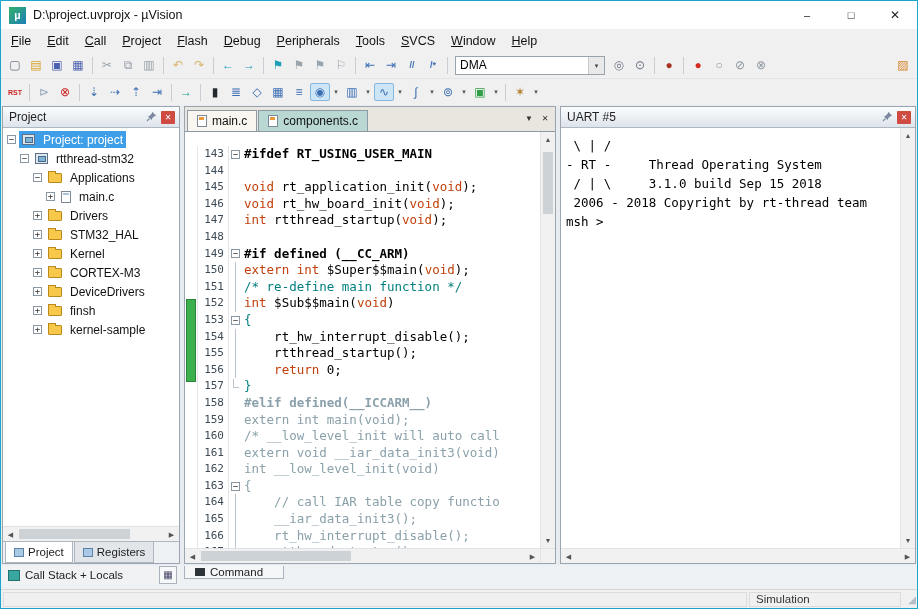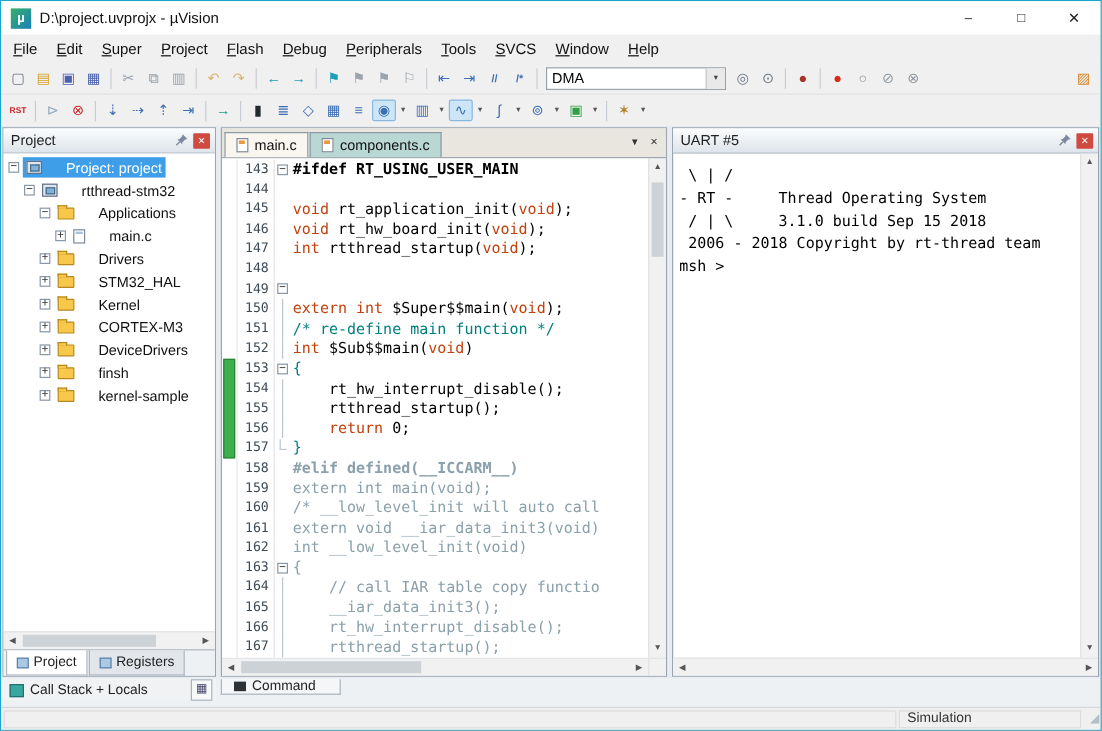--- a/index.html
+++ b/index.html
@@ -31,21 +31,21 @@
   .split{width:4px;flex:none;background:#e8ebef}
   
   .proj{width:178px;flex:none;display:flex;flex-direction:column;background:#fff;border:1px solid #9aa5b0;min-height:0}
   .phead{height:21px;flex:none;display:flex;align-items:center;padding:0 4px 0 6px;background:linear-gradient(#fbfcfd,#dde4eb);border-bottom:1px solid #aeb7c0;font-size:12px;color:#222}
   .phead .ptitle{flex:1}
   .pin{width:14px;text-align:center;line-height:10px}
   .pclose{width:14px;height:13px;background:#cf4a40;color:#fff;font-size:8px;line-height:13px;text-align:center;margin-left:3px;border-radius:1px;flex:none}
   .tree{flex:1;overflow:hidden;padding-top:2px;background:#fff}
   .trow{height:19px;display:flex;align-items:center;font-size:12px;color:#111;white-space:nowrap}
   .tog{width:9px;height:9px;flex:none;border:1px solid #8a97a5;background:#fff;color:#333;font-size:9px;line-height:7px;text-align:center;margin-right:3px;font-family:"DejaVu Sans Mono",monospace}
-  .rowbody{display:flex;align-items:center;height:17px;padding:0 3px;gap:20px}
+  .rowbody{display:flex;align-items:center;height:17px;padding:0 3px;gap:8px}
   .rowbody.sel{background:#3f9ee8;color:#fff}
   .ic-folder{width:14px;height:10px;background:#f8c84a;border:1px solid #b8891c;border-radius:1px;position:relative;flex:none}
   .ic-folder::before{content:"";position:absolute;top:-3px;left:-1px;width:6px;height:2px;background:#f8c84a;border:1px solid #b8891c;border-bottom:none}
   .ic-file{width:10px;height:12px;background:#fff;border:1px solid #7d8996;flex:none;position:relative}
   .ic-file::after{content:"";position:absolute;top:1px;left:1px;width:6px;height:2px;background:#a9c3da}
   .ic-target,.ic-root{width:13px;height:11px;background:#dfe6ec;border:1px solid #5f718a;flex:none;position:relative}
   .ic-target::after,.ic-root::after{content:"";position:absolute;top:2px;left:2px;width:6px;height:4px;background:#7fb3d8;border:1px solid #4a6a8a}
   .ic-root::before{content:"";position:absolute;top:2px;right:1px;width:3px;height:3px;background:#d04533}
   
   .hsb{height:15px;flex:none;display:flex;background:#f1f1f1;border-top:1px solid #dfe3e7}
@@ -64,21 +64,21 @@
   
   .editor{width:372px;flex:none;display:flex;flex-direction:column;border:1px solid #9aa5b0;background:#fff;min-height:0}
   .etabbar{height:25px;flex:none;background:#e9e6df;display:flex;align-items:flex-end;padding:0 2px;border-bottom:1px solid #8d99a5}
   .etabs{display:flex;align-items:flex-end;flex:1;gap:1px;height:100%}
   .etab{height:21px;display:flex;align-items:center;gap:5px;padding:0 9px;border:1px solid #8d99a5;border-bottom:none;background:#f8f6ef;font-size:12px;color:#111}
   .etab.active{background:#b9d8d3}
   .page-ico{width:10px;height:12px;background:#fff;border:1px solid #7d8996;position:relative;flex:none}
   .page-ico::after{content:"";position:absolute;top:1px;left:1px;width:5px;height:3px;background:#e89a3c}
   .tbarbtn{width:16px;height:18px;font-size:8px;line-height:18px;text-align:center;color:#333;align-self:center;flex:none}
   .edbody{flex:1;display:flex;min-height:0}
-  .lines{flex:1;position:relative;overflow:hidden;font-family:"DejaVu Sans Mono",monospace;padding-top:1px;background:#fff}
+  .lines{flex:1;position:relative;overflow:hidden;font-family:"DejaVu Sans Mono",monospace;padding-top:14px;background:#fff}
   .cl{display:flex;height:16.6px;line-height:16.6px;font-size:12.5px}
   .m{width:13px;flex:none;border-right:1px solid #e7e7e7}
   .ln{width:31px;flex:none;text-align:right;padding-right:4px;color:#3d4a55;font-size:11px;border-right:1px solid #e4e4e4}
   .fold{width:13px;flex:none;display:flex;align-items:center;justify-content:center;position:relative}
   .fb{width:9px;height:9px;border:1px solid #8a97a5;background:#fff;font-size:9px;line-height:7px;text-align:center;color:#333;font-family:"DejaVu Sans Mono",monospace}
   .vline{width:1px;height:100%;background:#bcc5cd}
   .fend{width:6px;height:9px;border-left:1px solid #bcc5cd;border-bottom:1px solid #bcc5cd;margin-bottom:7px}
   .code{white-space:pre;overflow:hidden;padding-left:2px}
   .pl{color:#000}.kw{color:#c2410c}.cm{color:#007f7f}.br{color:#007f7f}.pp{color:#000;font-weight:bold}
   .gr{color:#8aa0aa}.gc{color:#8aa0aa}.gp{color:#8aa0aa;font-weight:bold}
@@ -116,21 +116,21 @@
     <span class="appico">µ</span>
     <span class="title">D:\project.uvprojx - µVision</span>
     <span class="wc">–</span>
     <span class="wc">□</span>
     <span class="wc close">✕</span>
   </div>
 
   <div class="menubar">
       <span class="mi">File</span>
       <span class="mi">Edit</span>
-      <span class="mi">Super</span>
+      <span class="mi">Call</span>
       <span class="mi">Project</span>
       <span class="mi">Flash</span>
       <span class="mi">Debug</span>
       <span class="mi">Peripherals</span>
       <span class="mi">Tools</span>
       <span class="mi">SVCS</span>
       <span class="mi">Window</span>
       <span class="mi">Help</span>
     </div>
 
@@ -376,20 +376,21 @@
               <span class="ln">148</span>
               <span class="fold"></span>
               <span class="code"></span>
             </div>
             <div class="cl">
               <span class="m"></span>
               <span class="ln">149</span>
               <span class="fold">
                 <span class="fb">−</span>
               </span>
+              <span class="code"><span class="pp">#if defined (__CC_ARM)</span></span>
             </div>
             <div class="cl">
               <span class="m"></span>
               <span class="ln">150</span>
               <span class="fold">
                 <span class="vline"></span>
               </span>
               <span class="code"><span class="kw">extern</span><span class="pl"> </span><span class="kw">int</span><span class="pl"> $Super$$main(</span><span class="kw">void</span><span class="pl">);</span></span>
             </div>
             <div class="cl">

